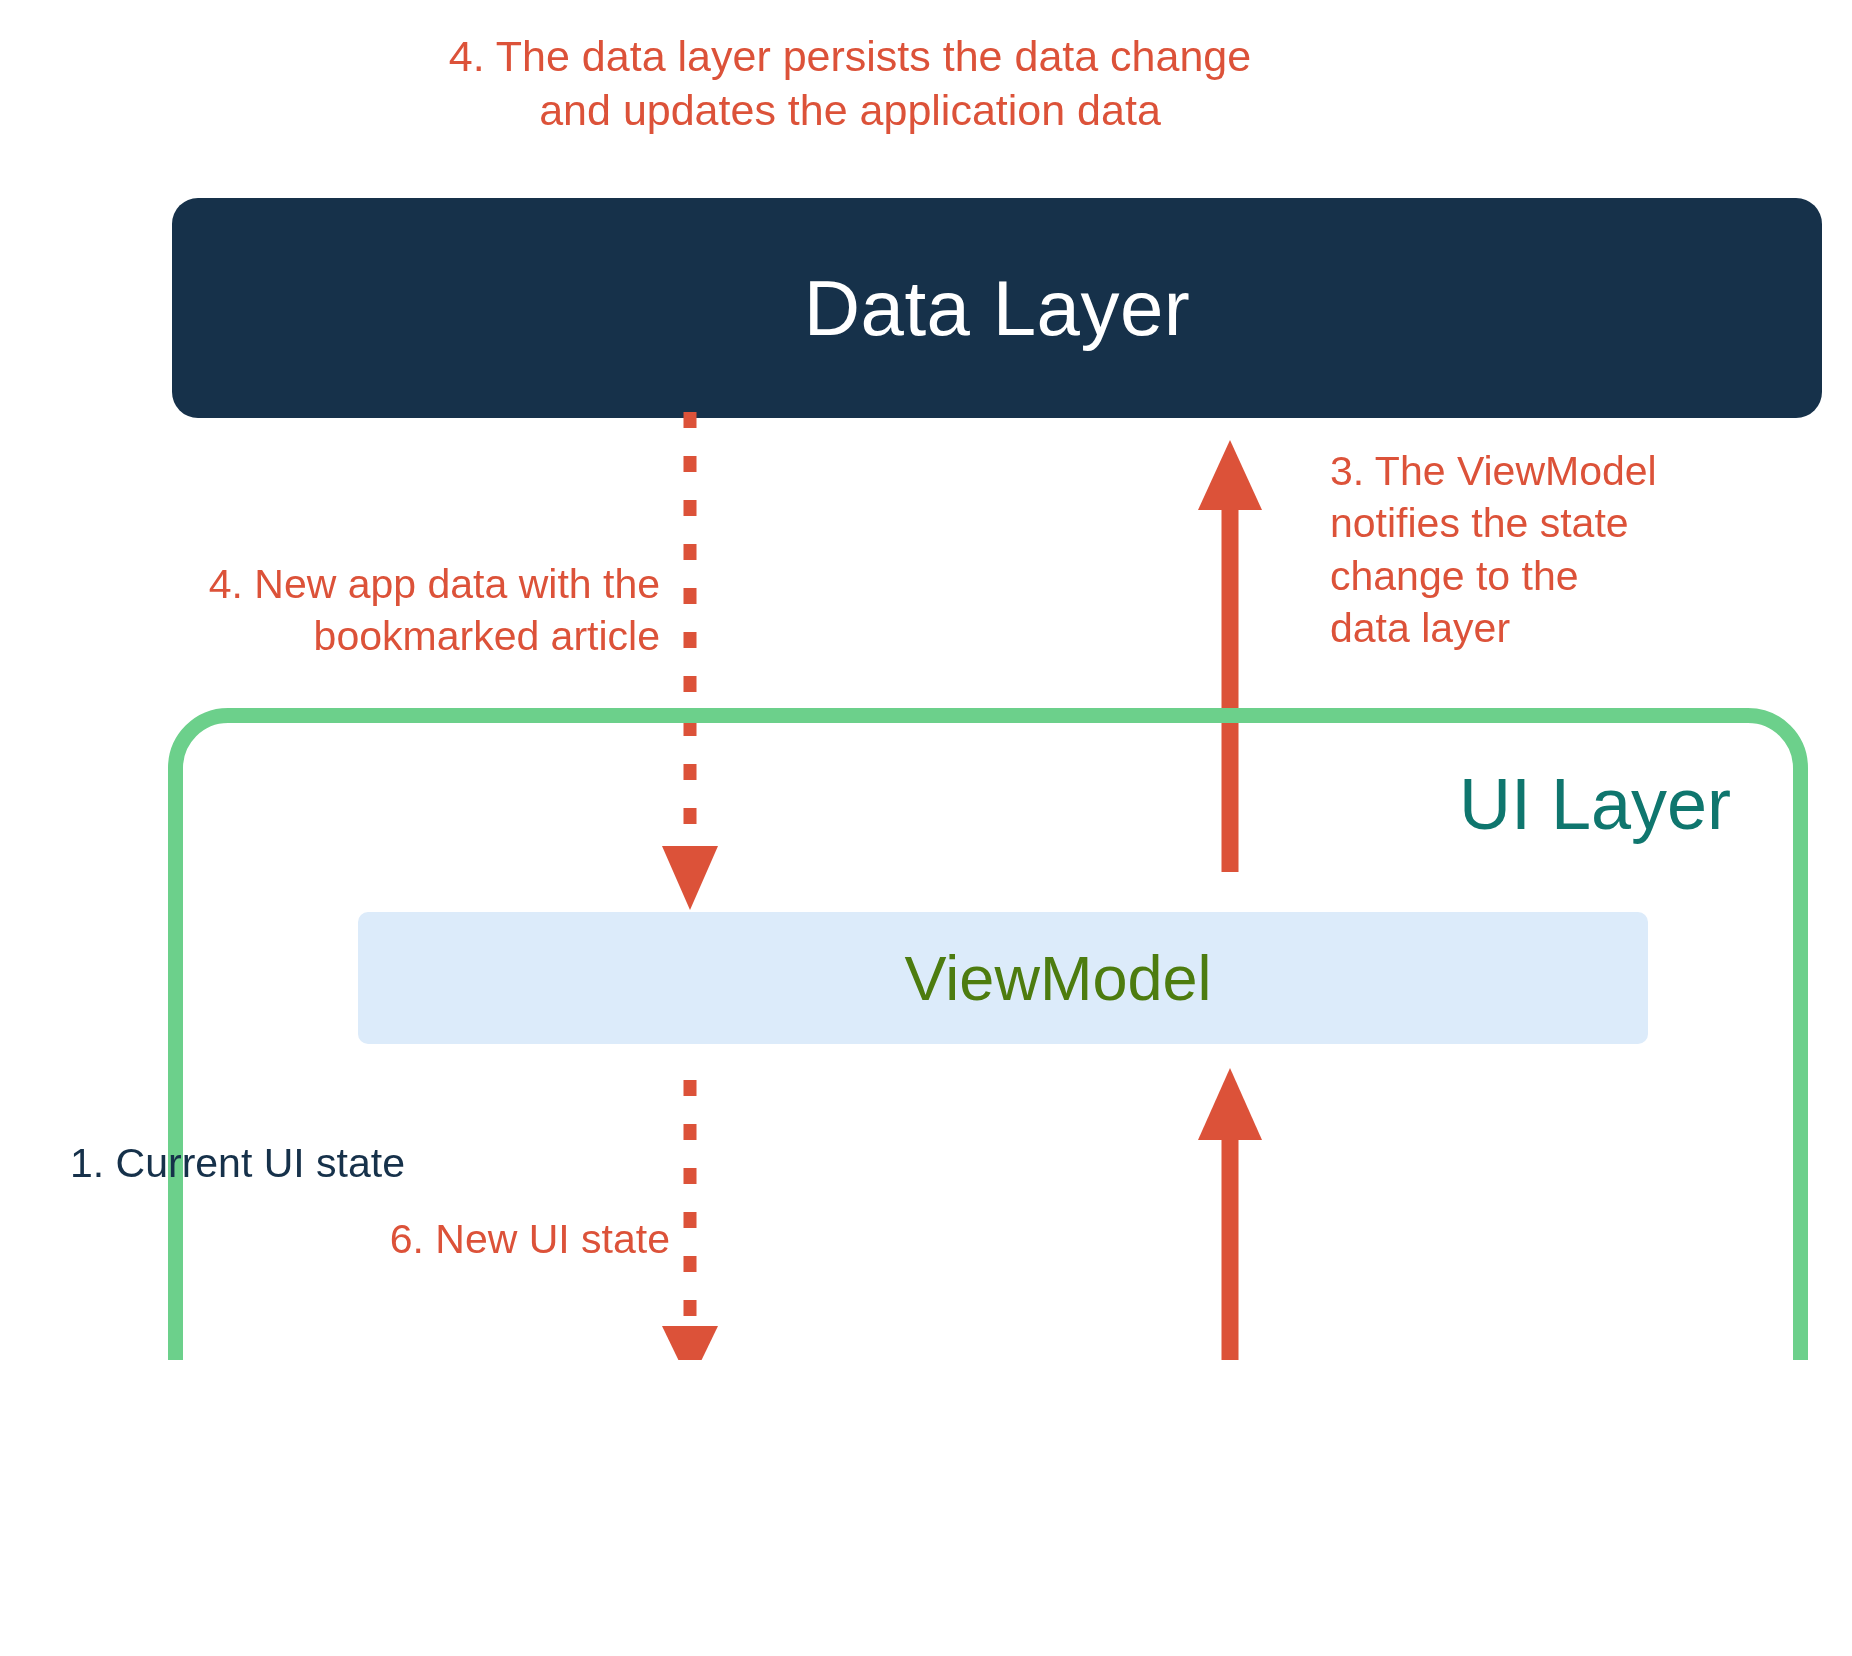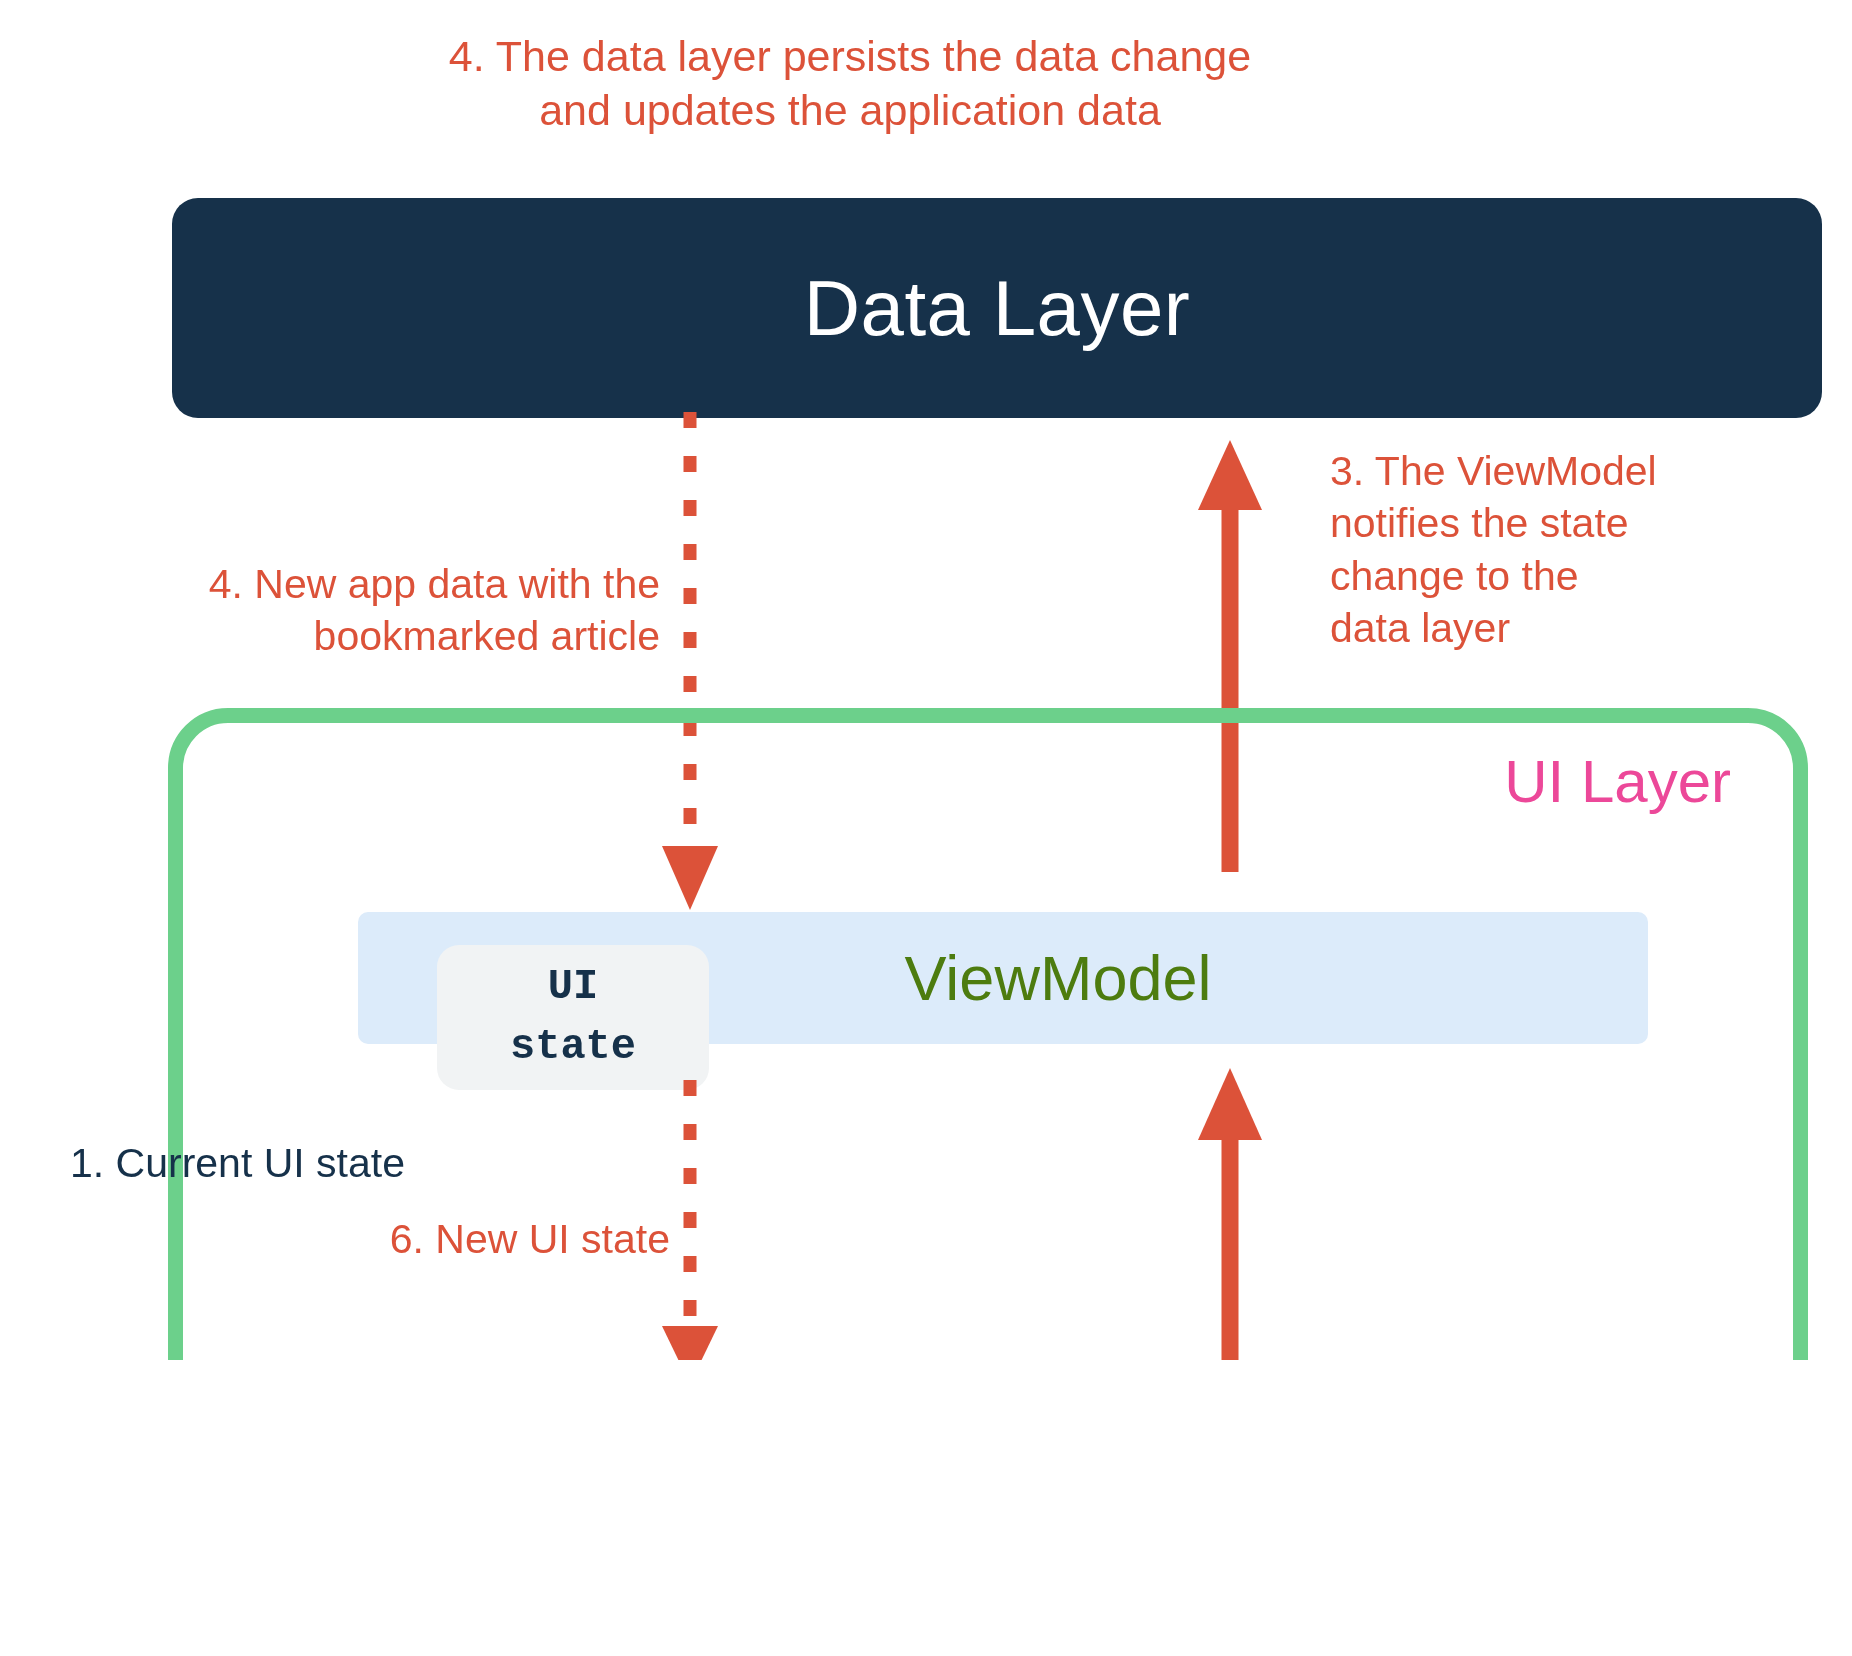--- a/index.html
+++ b/index.html
@@ -96,23 +96,23 @@
     top: 708px;
     width: 1640px;
     height: 920px;
     border: 15px solid #6CD08B;
     border-radius: 60px;
     background: transparent;
   }
   .ui-layer-label {
     position: absolute;
     right: 62px;
-    top: 24px;
-    color: #ec4899;
-    font-size: 60px;
+    top: 40px;
+    color: #0f766e;
+    font-size: 72px;
   }
 
   
   .viewmodel {
     position: absolute;
     left: 358px;
     top: 912px;
     width: 1290px;
     height: 132px;
     background: #DCEBFA;
@@ -231,24 +231,20 @@
 data layer</div>
 
   <div class="ui-layer">
     <span class="ui-layer-label">UI Layer</span>
   </div>
 
   <div class="viewmodel">
     <span class="viewmodel-label">ViewModel</span>
   </div>
 
-  <div class="ui-state-chip">
-    <span>UI</span>
-    <span>state</span>
-  </div>
 
   <svg class="arrow-svg" style="left:655px; top:1078px;" width="70" height="310" viewBox="0 0 70 310">
     <line x1="35" y1="2" x2="35" y2="250" stroke="#DC5239" stroke-width="13" stroke-dasharray="16 28" stroke-linecap="butt"></line>
     <polygon points="7,248 63,248 35,306" fill="#DC5239"></polygon>
   </svg>
 
   <svg class="arrow-svg" style="left:1190px; top:1060px;" width="80" height="320" viewBox="0 0 80 320">
     <line x1="40" y1="320" x2="40" y2="72" stroke="#DC5239" stroke-width="17"></line>
     <polygon points="8,80 72,80 40,8" fill="#DC5239"></polygon>
   </svg>

